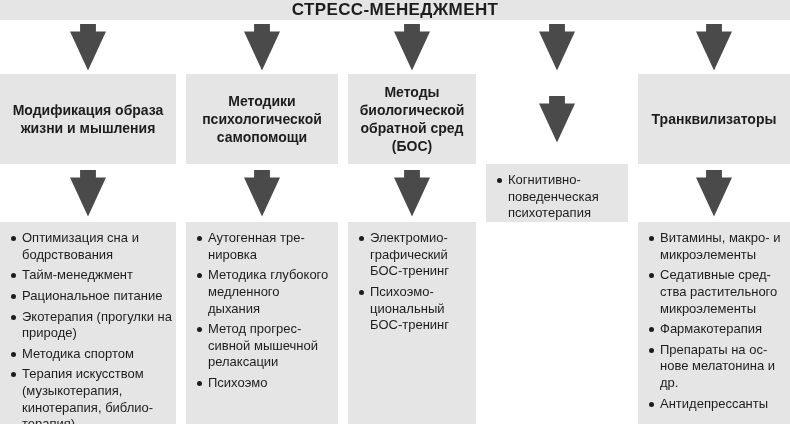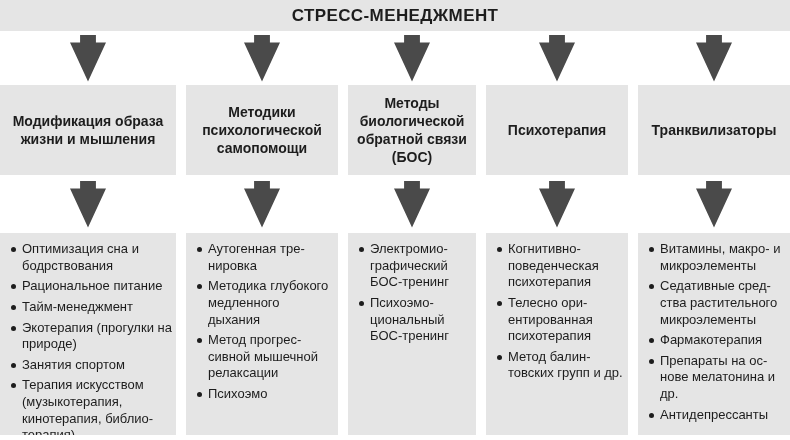--- a/index.html
+++ b/index.html
@@ -15,24 +15,24 @@
     color:var(--text);
   }
   .page{
     position:relative;
     width:790px;
     height:440px;
     background:var(--background);
     overflow:hidden;
   }
   .title-bar{
-    height:31px;
+    height:20px;
     background:var(--panel);
     display:flex;
-    align-items:center;
+    align-items:flex-end;
     justify-content:center;
   }
   .title-bar h1{
     font-size:17px;
     font-weight:bold;
     letter-spacing:.4px;
     white-space:nowrap;
   }
   .grid{
     display:grid;
@@ -113,24 +113,24 @@
       </div>
       <div class="header-box">
         <span>Модификация образа жизни и мышления</span>
       </div>
       <div class="arrow-cell">
         <span class="arrow"></span>
       </div>
       <div class="list-panel">
         <ul>
           <li>Оптимизация сна и бодрствования</li>
+          <li>Тайм-менеджмент</li>
           <li>Рациональное питание</li>
-          <li>Тайм-менеджмент</li>
           <li>Экотерапия (прогулки на природе)</li>
-          <li>Занятия спортом</li>
+          <li>Методика спортом</li>
           <li>Терапия искусством (музыкотерапия, кинотерапия, библио­терапия)</li>
         </ul>
       </div>
     </section>
 
     <section class="col">
       <div class="arrow-cell">
         <span class="arrow"></span>
       </div>
       <div class="header-box">
@@ -147,39 +147,36 @@
           <li>Психоэмо</li>
         </ul>
       </div>
     </section>
 
     <section class="col">
       <div class="arrow-cell">
         <span class="arrow"></span>
       </div>
       <div class="header-box">
-        <span>Методы биологической обратной связи (БОС)</span>
+        <span>Методы биологической обратной сред (БОС)</span>
       </div>
       <div class="arrow-cell">
         <span class="arrow"></span>
       </div>
       <div class="list-panel">
         <ul>
           <li>Электромио­графический БОС-тренинг</li>
           <li>Психоэмо­циональный БОС-тренинг</li>
         </ul>
       </div>
     </section>
 
     <section class="col">
       <div class="arrow-cell">
         <span class="arrow"></span>
-      </div>
-      <div class="header-box">
-        <span>Психотерапия</span>
       </div>
       <div class="arrow-cell">
         <span class="arrow"></span>
       </div>
       <div class="list-panel">
         <ul>
           <li>Когнитив­но-поведенче­ская психоте­рапия</li>
           <li>Телесно ори­ентированная психотерапия</li>
           <li>Метод балин­товских групп и др.</li>
         </ul>

